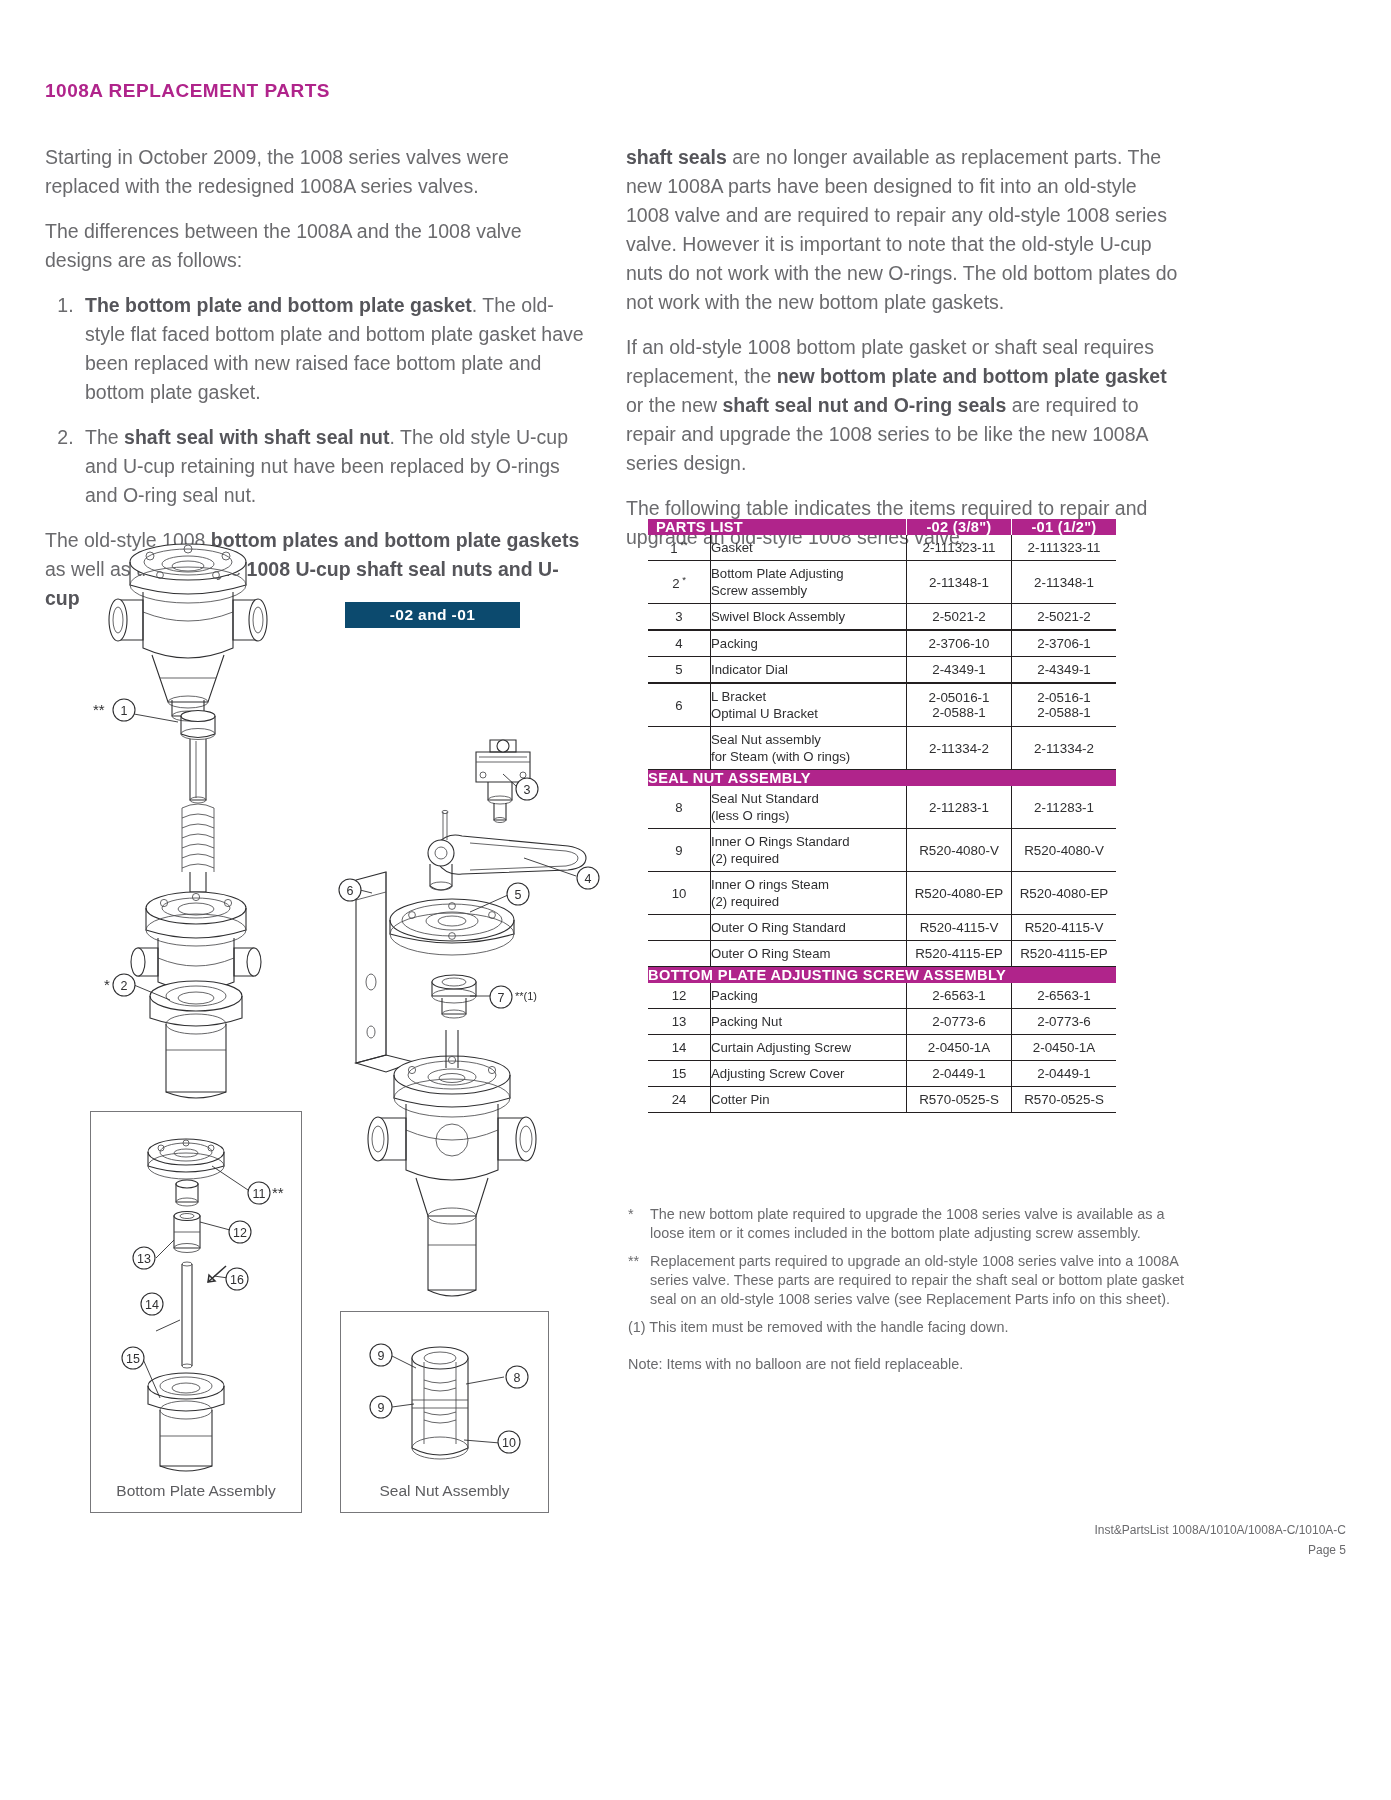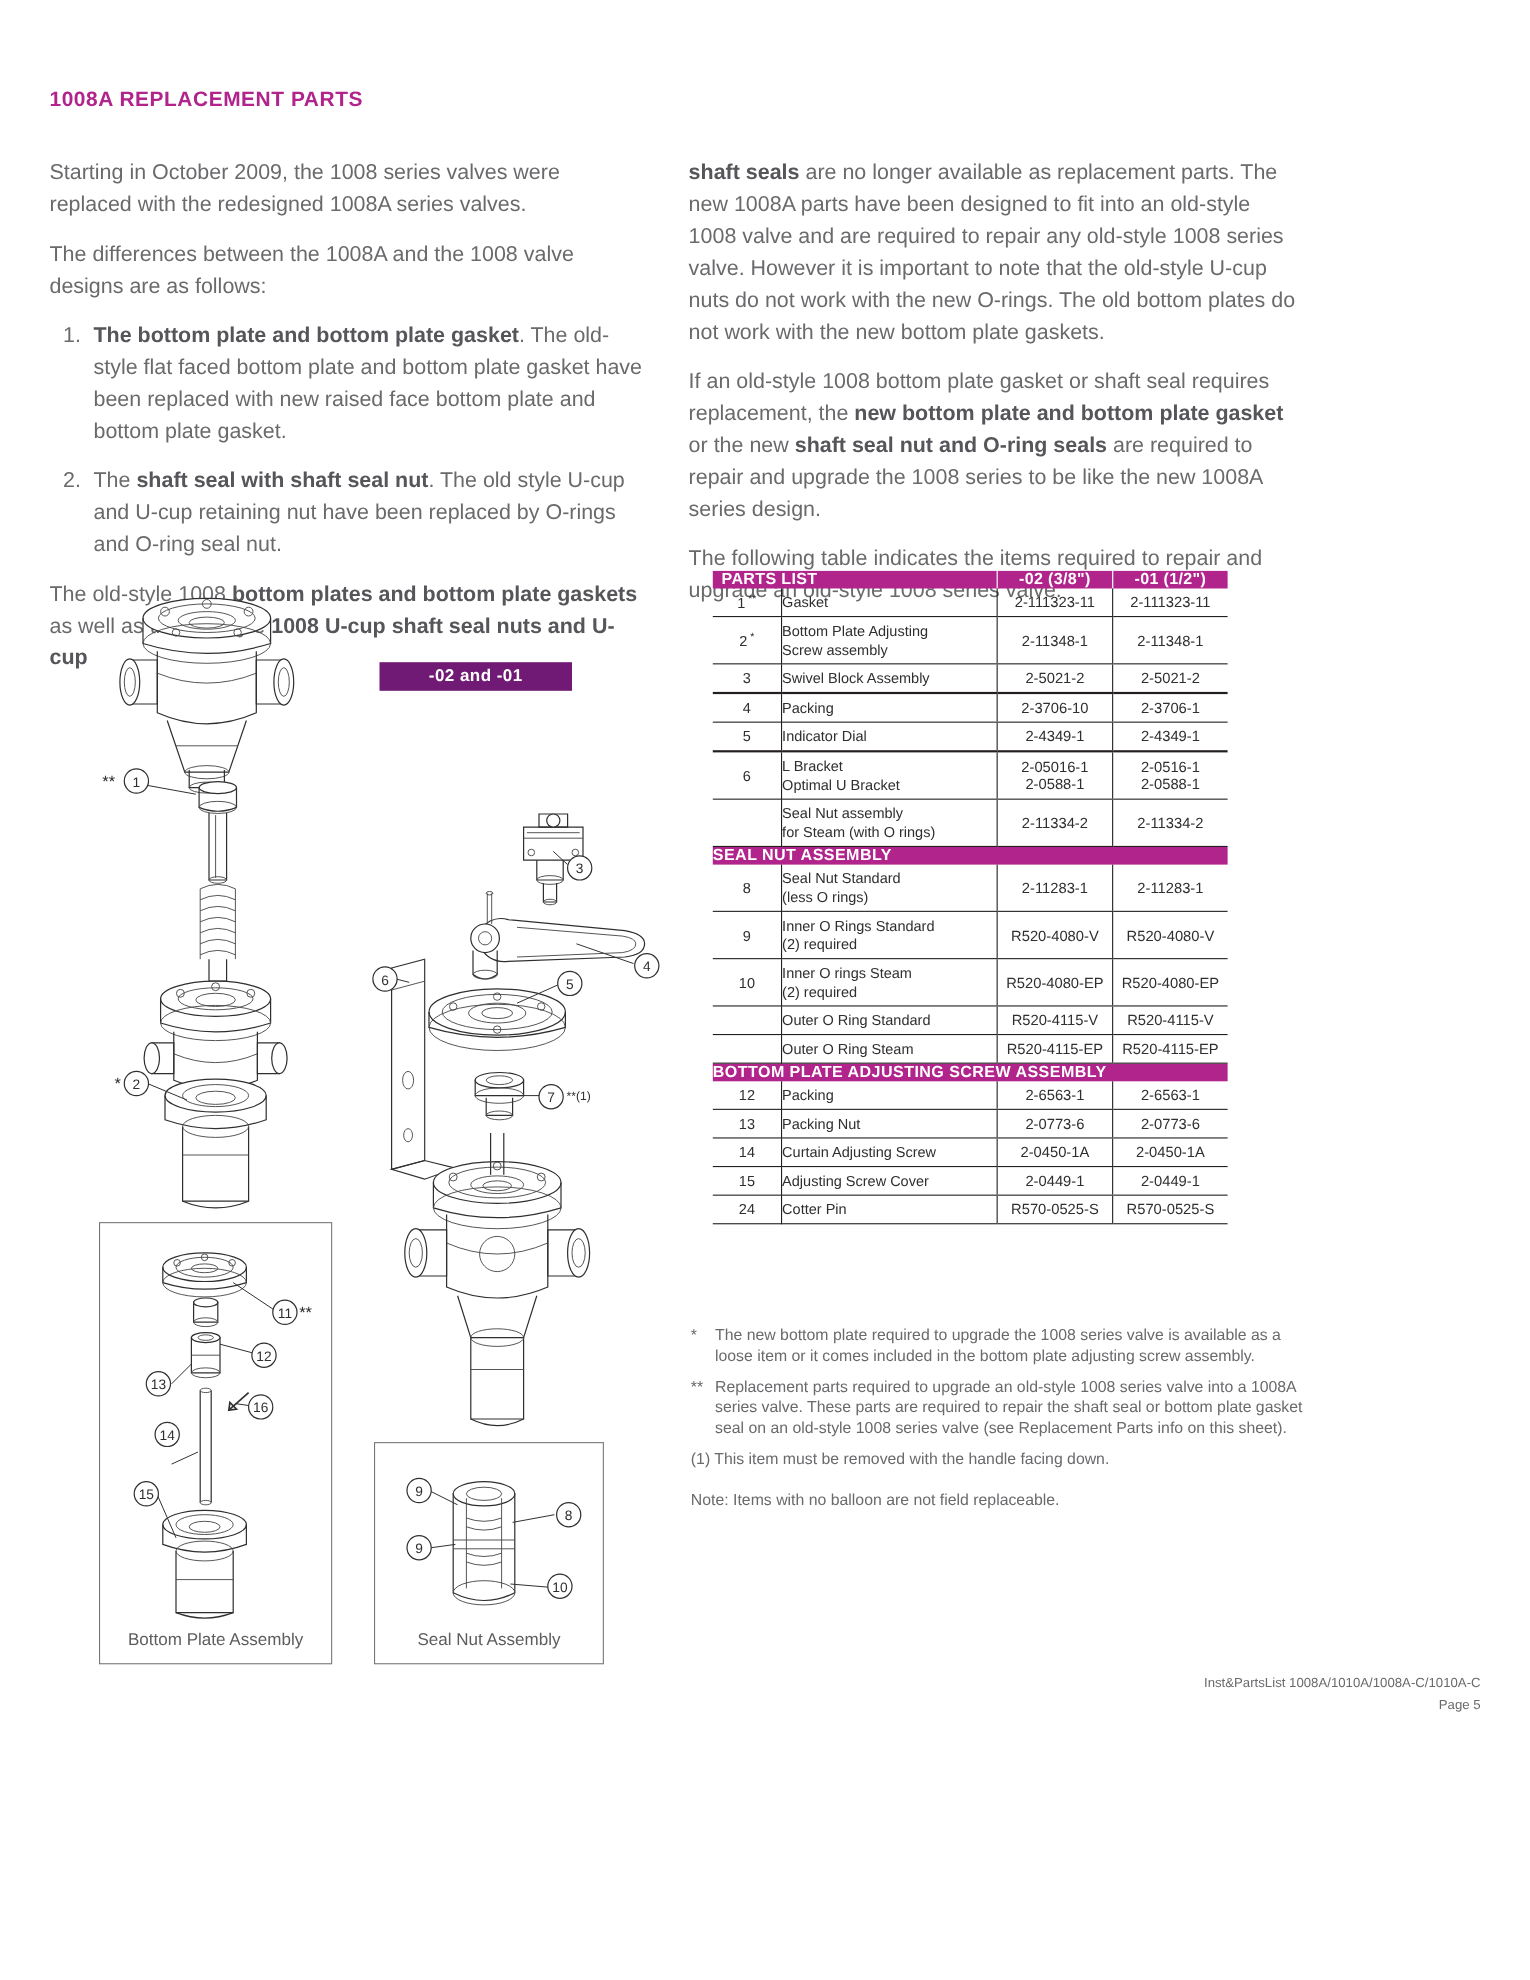--- a/index.html
+++ b/index.html
@@ -25,21 +25,21 @@
   .col-left{left:45px;top:143px;width:540px;}
   .col-right{left:626px;top:143px;width:552px;}
   .col p{margin:0 0 16px 0;}
   .col b{color:#55555a;font-weight:bold;}
   ol.steps{margin:0 0 16px 0;padding-left:34px;}
   ol.steps li{margin-bottom:16px;padding-left:6px;}
 
   
   .callout{
     position:absolute;left:345px;top:602px;width:175px;height:26px;
-    background:#701a75;color:#fff;font-size:15.5px;font-weight:bold;
+    background:#0c4a6e;color:#fff;font-size:15.5px;font-weight:bold;
     display:flex;align-items:center;justify-content:center;letter-spacing:.4px;
   }
 
   
   .table-wrap{position:absolute;left:648px;top:519px;width:468px;}
   table.parts{border-collapse:collapse;width:100%;font-size:13.2px;color:#2f2f31;}
   table.parts td,table.parts th{padding:0;}
   .sec-head td{
     background:#b0248b;color:#fff;font-weight:bold;font-size:14.6px;
     letter-spacing:.4px;padding:5px 0 6px 8px;text-align:left;

